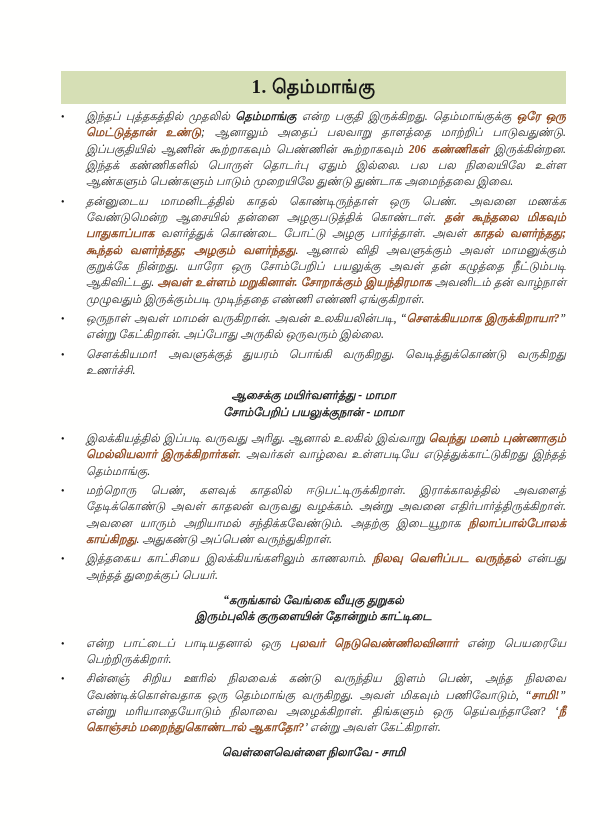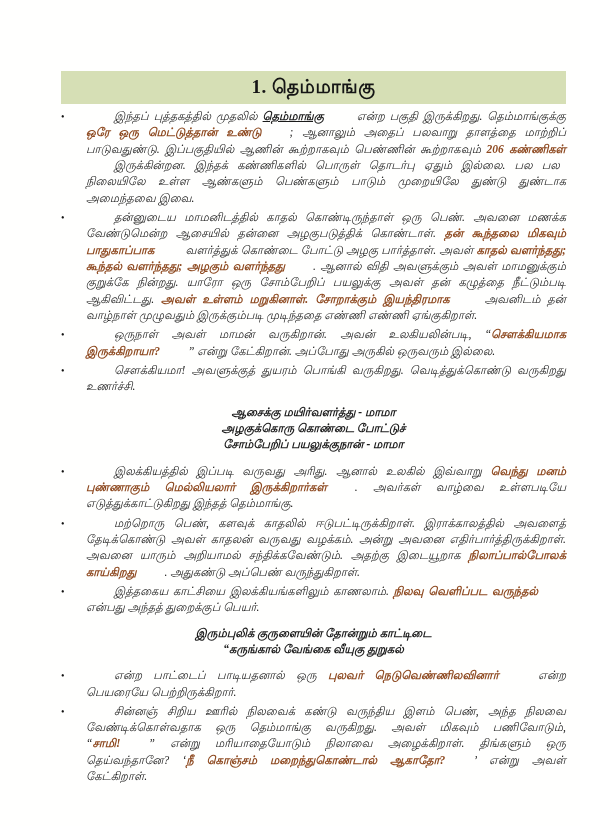--- a/index.html
+++ b/index.html
@@ -39,22 +39,22 @@
   }
   .bullet-item { display:flex; margin:0 0 3px 0; }
   .bullet-marker {
     flex:0 0 25px; width:25px;
     font-style:normal;
     font-size:10px;
     padding-top:2px;
     color:#111;
   }
   .bullet-text { flex:1; }
-  .seg-normal { font-weight:normal;margin-left:28px; }
-  .seg-bold   { font-weight:bold;text-decoration:underline; }
+  .seg-normal { font-weight:normal; }
+  .seg-bold   { font-weight:bold; }
   .seg-accent { font-weight:bold; color:var(--accent,#8e4a21); }
   .verse {
     text-align:center;
     font-weight:bold;
     margin:9px 0 10px 0;
   }
   .verse-line { line-height:1.42; }
 </style>
 </head>
 <body>
@@ -75,41 +75,43 @@
       <div class="bullet-item">
         <span class="bullet-marker">•</span>
         <span class="bullet-text"><span class="seg-normal">ஒருநாள் அவள் மாமன் வருகிறான். அவன் உலகியலின்படி, “</span><span class="seg-accent">சௌக்கியமாக இருக்கிறாயா?</span><span class="seg-normal">” என்று கேட்கிறான். அப்போது அருகில் ஒருவரும் இல்லை.</span></span>
       </div>
       <div class="bullet-item">
         <span class="bullet-marker">•</span>
         <span class="bullet-text"><span class="seg-normal">சௌக்கியமா! அவளுக்குத் துயரம் பொங்கி வருகிறது. வெடித்துக்கொண்டு வருகிறது உணர்ச்சி.</span></span>
       </div>
       <div class="verse">
         <div class="verse-line">ஆசைக்கு மயிர்வளர்த்து - மாமா</div>
-        <div class="verse-line">அழகுக்கொரு கொண்டை போட்டுச்</div>
         <div class="verse-line">சோம்பேறிப் பயலுக்குநான் - மாமா</div>
       </div>
       <div class="bullet-item">
         <span class="bullet-marker">•</span>
         <span class="bullet-text"><span class="seg-normal">இலக்கியத்தில் இப்படி வருவது அரிது. ஆனால் உலகில் இவ்வாறு </span><span class="seg-accent">வெந்து மனம் புண்ணாகும் மெல்லியலார் இருக்கிறார்கள்</span><span class="seg-normal">. அவர்கள் வாழ்வை உள்ளபடியே எடுத்துக்காட்டுகிறது இந்தத் தெம்மாங்கு.</span></span>
       </div>
       <div class="bullet-item">
         <span class="bullet-marker">•</span>
         <span class="bullet-text"><span class="seg-normal">மற்றொரு பெண், களவுக் காதலில் ஈடுபட்டிருக்கிறாள். இராக்காலத்தில் அவளைத் தேடிக்கொண்டு அவள் காதலன் வருவது வழக்கம். அன்று அவனை எதிர்பார்த்திருக்கிறாள். அவனை யாரும் அறியாமல் சந்திக்கவேண்டும். அதற்கு இடையூறாக </span><span class="seg-accent">நிலாப்பால்போலக் காய்கிறது</span><span class="seg-normal">. அதுகண்டு அப்பெண் வருந்துகிறாள்.</span></span>
       </div>
       <div class="bullet-item">
         <span class="bullet-marker">•</span>
         <span class="bullet-text"><span class="seg-normal">இத்தகைய காட்சியை இலக்கியங்களிலும் காணலாம். </span><span class="seg-accent">நிலவு வெளிப்பட வருந்தல்</span><span class="seg-normal"> என்பது அந்தத் துறைக்குப் பெயர்.</span></span>
       </div>
       <div class="verse">
+        <div class="verse-line">“கருங்கால் வேங்கை வீயுகு துறுகல்</div>
         <div class="verse-line">இரும்புலிக் குருளையின் தோன்றும் காட்டிடை</div>
-        <div class="verse-line">“கருங்கால் வேங்கை வீயுகு துறுகல்</div>
       </div>
       <div class="bullet-item">
         <span class="bullet-marker">•</span>
         <span class="bullet-text"><span class="seg-normal">என்ற பாட்டைப் பாடியதனால் ஒரு </span><span class="seg-accent">புலவர் நெடுவெண்ணிலவினார்</span><span class="seg-normal"> என்ற பெயரையே பெற்றிருக்கிறார்.</span></span>
       </div>
       <div class="bullet-item">
         <span class="bullet-marker">•</span>
         <span class="bullet-text"><span class="seg-normal">சின்னஞ் சிறிய ஊரில் நிலவைக் கண்டு வருந்திய இளம் பெண், அந்த நிலவை வேண்டிக்கொள்வதாக ஒரு தெம்மாங்கு வருகிறது. அவள் மிகவும் பணிவோடும், “</span><span class="seg-accent">சாமி!</span><span class="seg-normal">” என்று மரியாதையோடும் நிலாவை அழைக்கிறாள். திங்களும் ஒரு தெய்வந்தானே? ‘</span><span class="seg-accent">நீ கொஞ்சம் மறைந்துகொண்டால் ஆகாதோ?</span><span class="seg-normal">’ என்று அவள் கேட்கிறாள்.</span></span>
       </div>
+      <div class="verse">
+        <div class="verse-line">வெள்ளைவெள்ளை நிலாவே - சாமி</div>
+      </div>
     </div>
 </div>
 
 </body></html>

